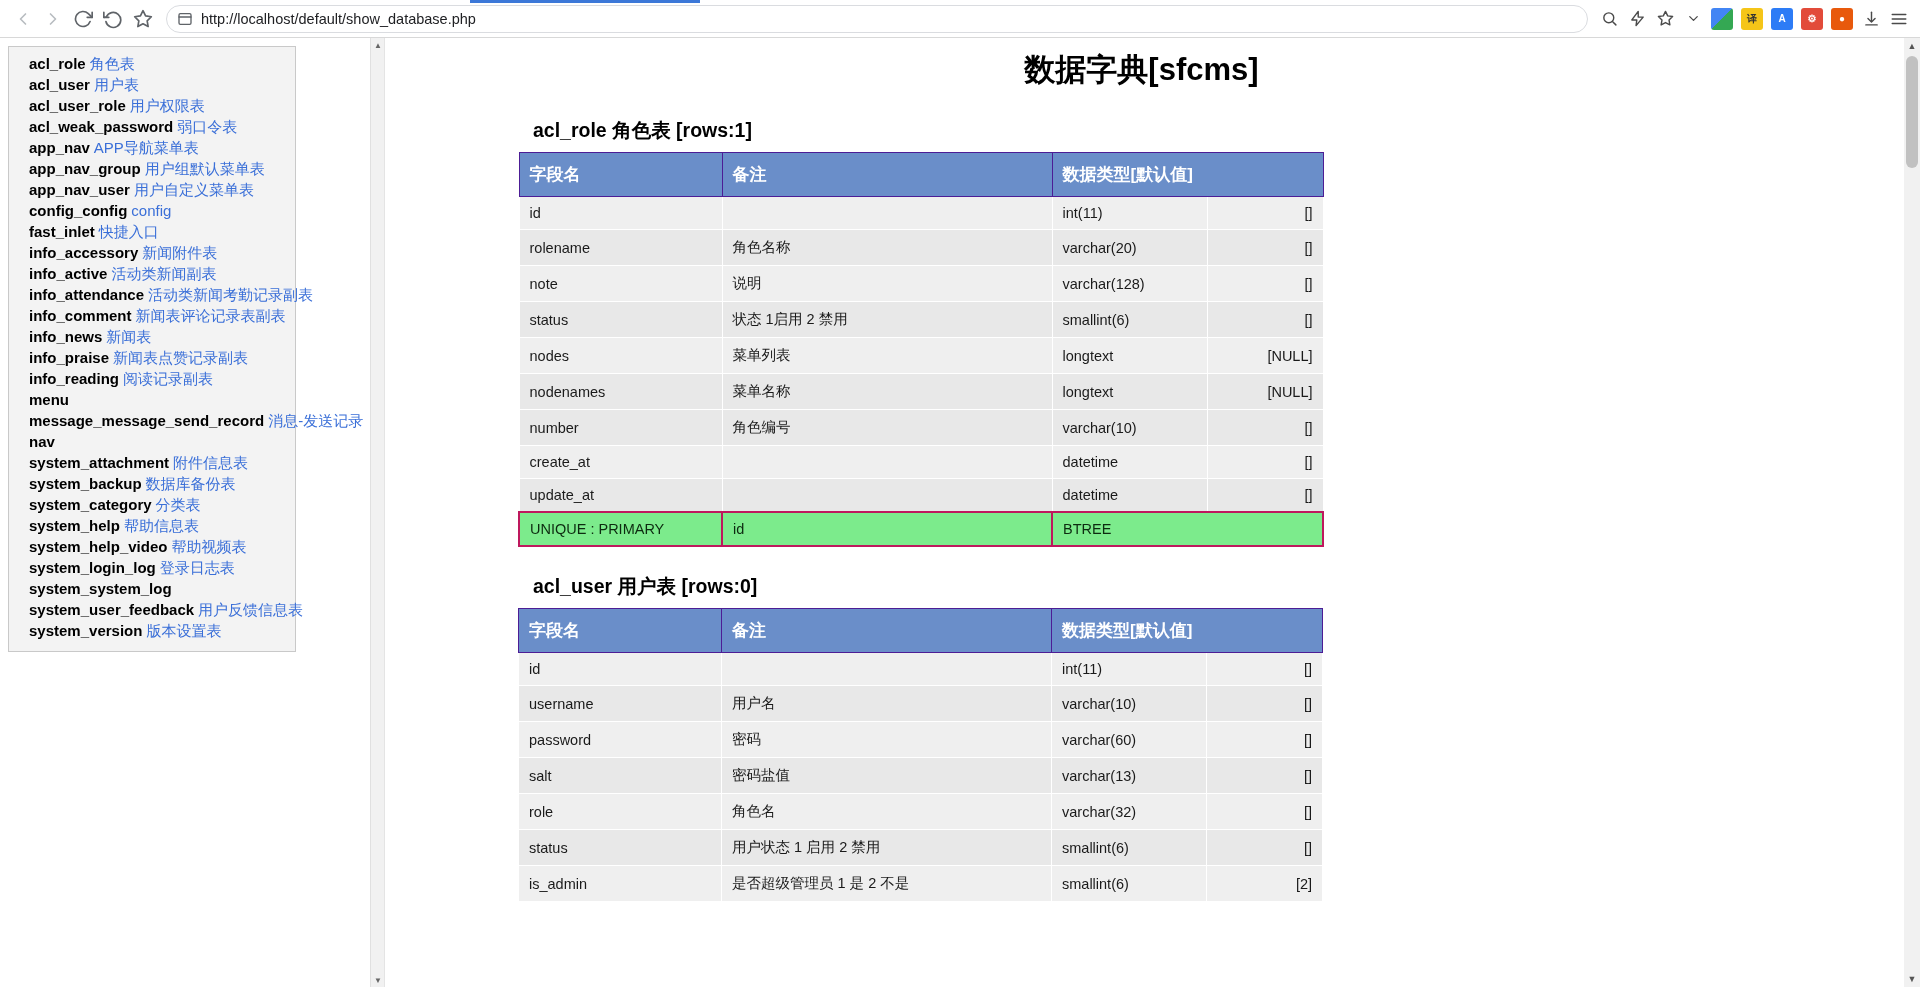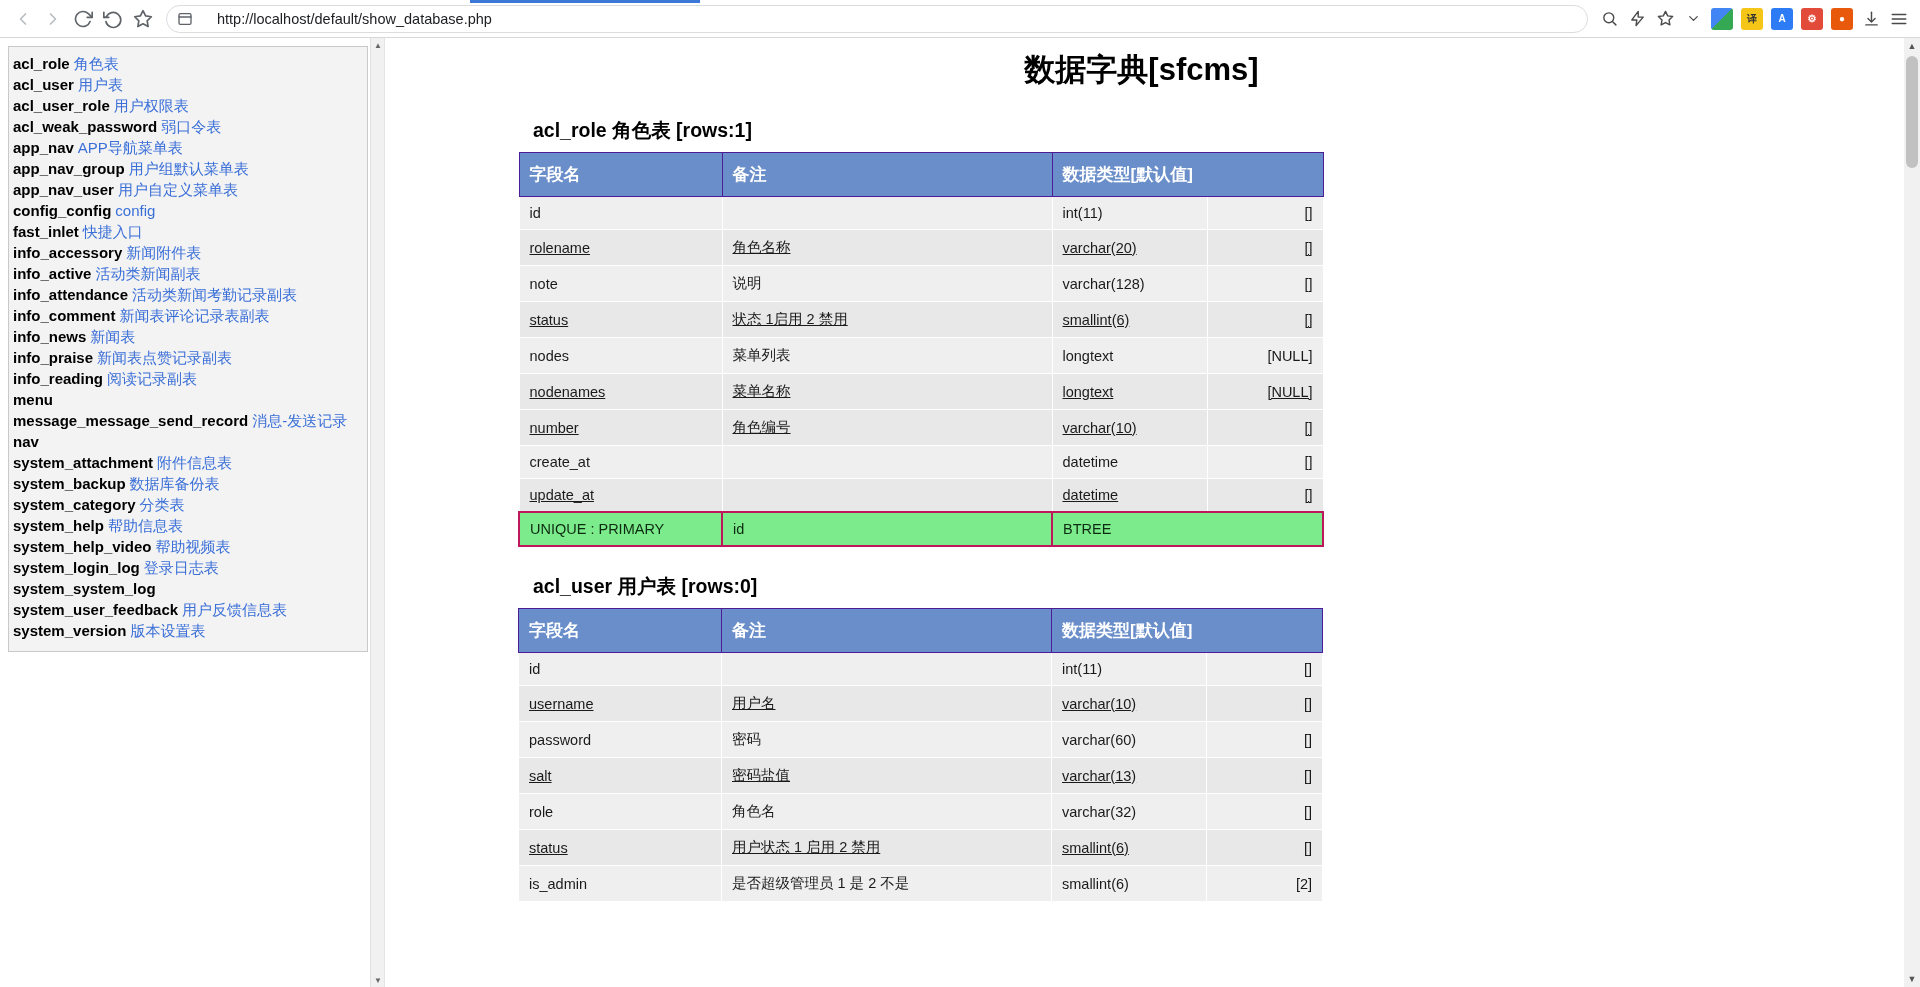--- a/index.html
+++ b/index.html
@@ -41,21 +41,20 @@
     flex: 1 1 auto;
     height: 28px;
     margin: 0 8px;
     background: #ffffff;
     border: 1px solid #dadce0;
     border-radius: 14px;
     display: flex;
     align-items: center;
     padding: 0 10px;
     min-width: 0;
-    gap: 16px;
   }
   .url-icon { margin-right: 8px; color: #5f6368; display:flex; }
   .url-text {
     font-size: 14.5px;
     color: #202124;
     white-space: nowrap;
     overflow: hidden;
     text-overflow: ellipsis;
   }
   .right-icons { display: flex; align-items: center; gap: 2px; flex: 0 0 auto; }
@@ -89,22 +88,22 @@
     flex: 0 0 385px;
     background: #ffffff;
     position: relative;
     border-right: 1px solid #e4e4e4;
     overflow: hidden;
   }
   .sidebar-box {
     margin: 8px 10px 0 8px;
     border: 1px solid #c9c9c9;
     background: #f3f3f3;
-    padding: 6px 8px 10px 4px;
-    width: 360px;
+    padding: 6px 8px 10px 20px;
+    width: 288px;
   }
   .tbl-item {
     font-size: 15px;
     line-height: 21px;
     white-space: nowrap;
     cursor: pointer;
   }
   .tbl-name { color: #000; font-weight: bold; }
   .tbl-cn { color: #3a6fd8; margin-left: 4px; font-weight: normal; }
   .sb-scroll {
@@ -165,21 +164,21 @@
     border: 1px solid #4c1d95;
   }
   table.db td {
     font-size: 14.5px;
     color: #1a1a1a;
     padding: 8px 10px;
     border: 1px solid #ffffff;
     background: #efefef;
     height: 29px;
   }
-  table.db tr.alt td { background: #e8e8e8; text-decoration: underline; }
+  table.db tr.alt td { background: #e8e8e8; }
   table.db tr.index-row td {
     background: #7ceb8c;
     color: #0d2b10;
     border: 2px solid #be185d;
   }
   col.c1 { width: 203px; }
   col.c2 { width: 330px; }
   col.c3 { width: 155px; }
   col.c4 { width: 116px; }
   td.c4 { text-align: right; }

